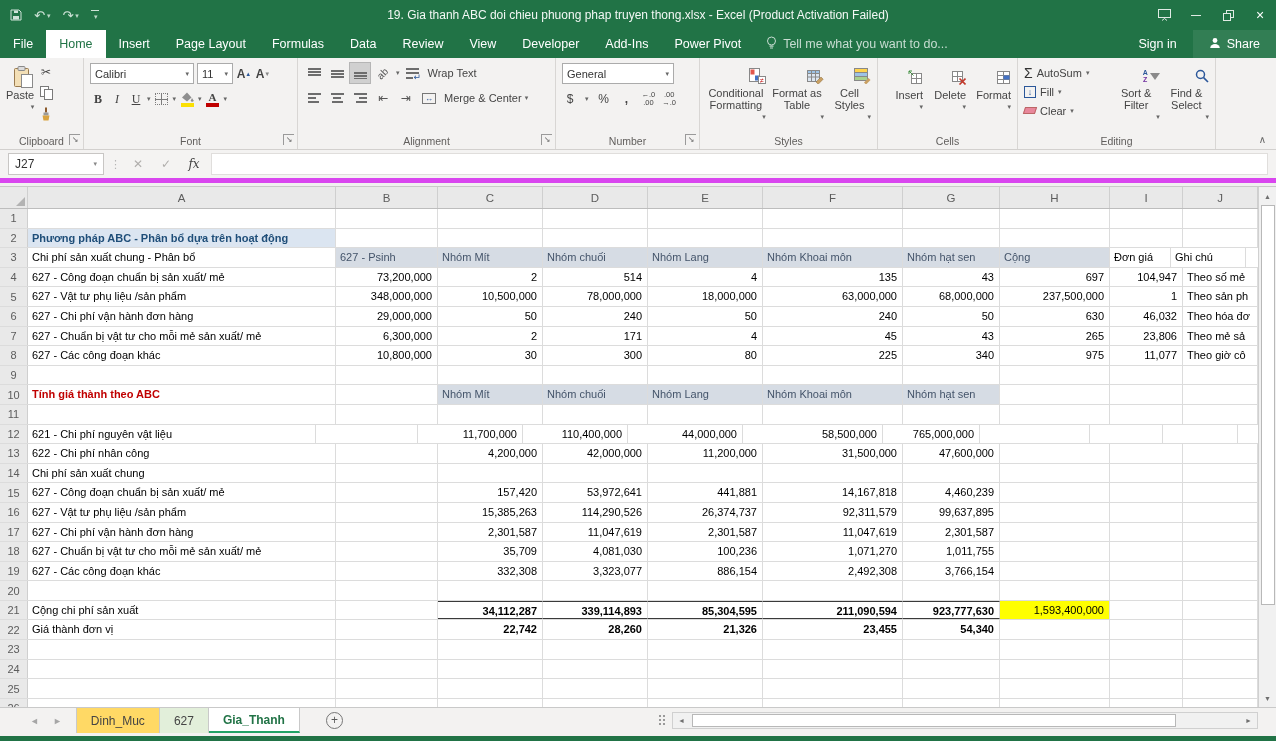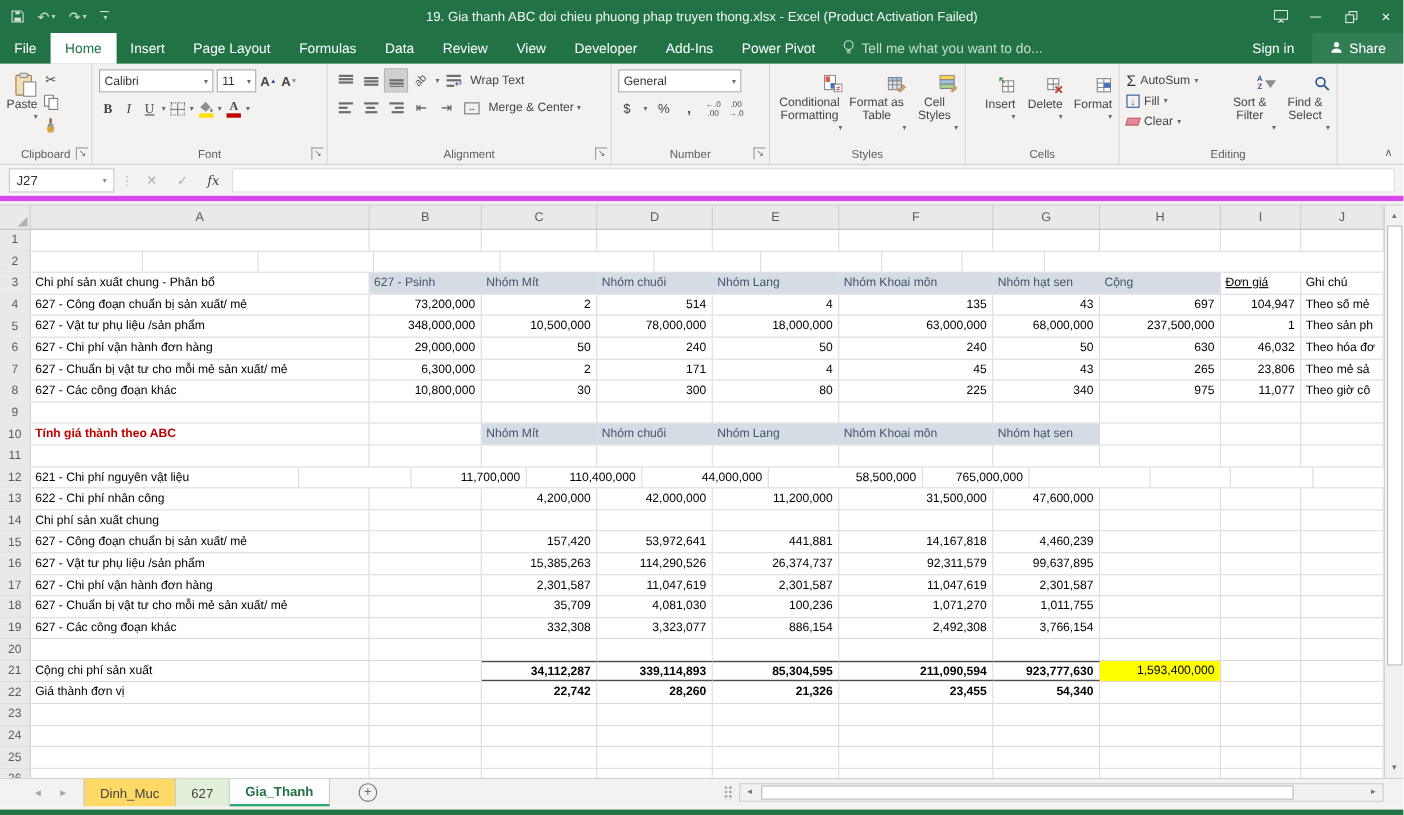--- a/index.html
+++ b/index.html
@@ -542,41 +542,42 @@
           <div class="cell cl-t" style="width: 105px;"></div>
           <div class="cell cl-t" style="width: 115px;"></div>
           <div class="cell cl-t" style="width: 140px;"></div>
           <div class="cell cl-t" style="width: 97px;"></div>
           <div class="cell cl-t" style="width: 110px;"></div>
           <div class="cell cl-t" style="width: 73px;"></div>
           <div class="cell cl-t" style="width: 75px;"></div>
         </div>
         <div class="grow">
           <div class="rowh">2</div>
+          <div class="cell cl-tt" style="width: 308px;">Phương pháp ABC - Phân bổ dựa trên hoạt động</div>
           <div class="cell cl-t" style="width: 102px;"></div>
           <div class="cell cl-t" style="width: 105px;"></div>
           <div class="cell cl-t" style="width: 105px;"></div>
           <div class="cell cl-t" style="width: 115px;"></div>
           <div class="cell cl-t" style="width: 140px;"></div>
           <div class="cell cl-t" style="width: 97px;"></div>
           <div class="cell cl-t" style="width: 110px;"></div>
           <div class="cell cl-t" style="width: 73px;"></div>
           <div class="cell cl-t" style="width: 75px;"></div>
         </div>
         <div class="grow">
           <div class="rowh">3</div>
           <div class="cell cl-t" style="width: 308px;">Chi phí sản xuất chung - Phân bổ</div>
           <div class="cell cl-h" style="width: 102px;">627 - Psinh</div>
           <div class="cell cl-h" style="width: 105px;">Nhóm Mít</div>
           <div class="cell cl-h" style="width: 105px;">Nhóm chuối</div>
           <div class="cell cl-h" style="width: 115px;">Nhóm Lang</div>
           <div class="cell cl-h" style="width: 140px;">Nhóm Khoai môn</div>
           <div class="cell cl-h" style="width: 97px;">Nhóm hạt sen</div>
           <div class="cell cl-h" style="width: 110px;">Cộng</div>
-          <div class="cell cl-t" style="width: 73px; text-decoration: underline;">Đơn giá</div>
+          <div class="cell cl-t" style="width: 61px;">Đơn giá</div>
           <div class="cell cl-t" style="width: 75px;">Ghi chú</div>
         </div>
         <div class="grow">
           <div class="rowh">4</div>
           <div class="cell cl-t" style="width: 308px;">627 - Công đoạn chuẩn bị sản xuất/ mẻ</div>
           <div class="cell cl-n" style="width: 102px;">73,200,000</div>
           <div class="cell cl-n" style="width: 105px;">2</div>
           <div class="cell cl-n" style="width: 105px;">514</div>
           <div class="cell cl-n" style="width: 115px;">4</div>
           <div class="cell cl-n" style="width: 140px;">135</div>
@@ -671,21 +672,21 @@
           <div class="cell cl-t" style="width: 105px;"></div>
           <div class="cell cl-t" style="width: 115px;"></div>
           <div class="cell cl-t" style="width: 140px;"></div>
           <div class="cell cl-t" style="width: 97px;"></div>
           <div class="cell cl-t" style="width: 110px;"></div>
           <div class="cell cl-t" style="width: 73px;"></div>
           <div class="cell cl-t" style="width: 75px;"></div>
         </div>
         <div class="grow">
           <div class="rowh">12</div>
-          <div class="cell cl-t" style="width: 244px;">621 - Chi phí nguyên vật liệu</div>
+          <div class="cell cl-t" style="width: 288px;">621 - Chi phí nguyên vật liệu</div>
           <div class="cell cl-t" style="width: 102px;"></div>
           <div class="cell cl-n" style="width: 105px;">11,700,000</div>
           <div class="cell cl-n" style="width: 105px;">110,400,000</div>
           <div class="cell cl-n" style="width: 115px;">44,000,000</div>
           <div class="cell cl-n" style="width: 140px;">58,500,000</div>
           <div class="cell cl-n" style="width: 97px;">765,000,000</div>
           <div class="cell cl-t" style="width: 110px;"></div>
           <div class="cell cl-t" style="width: 73px;"></div>
           <div class="cell cl-t" style="width: 75px;"></div>
         </div>

